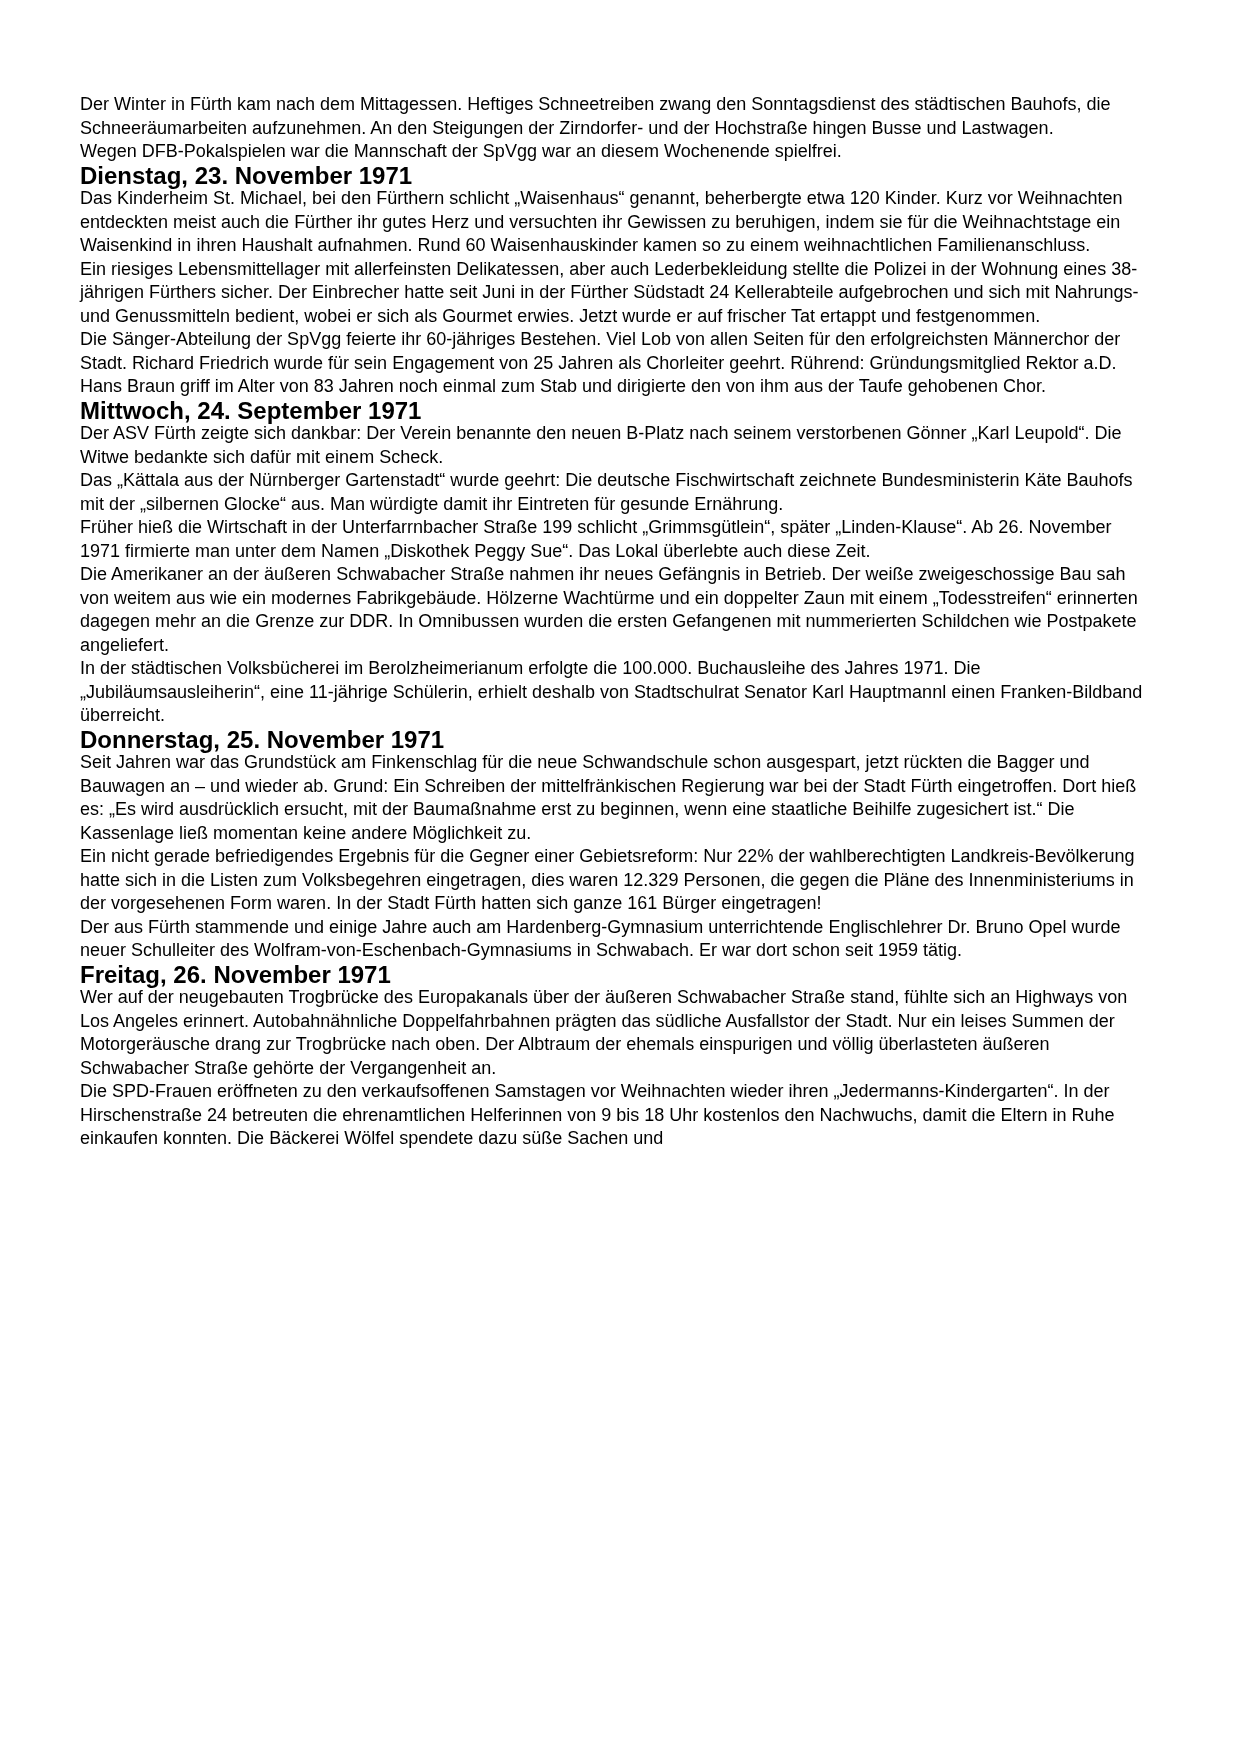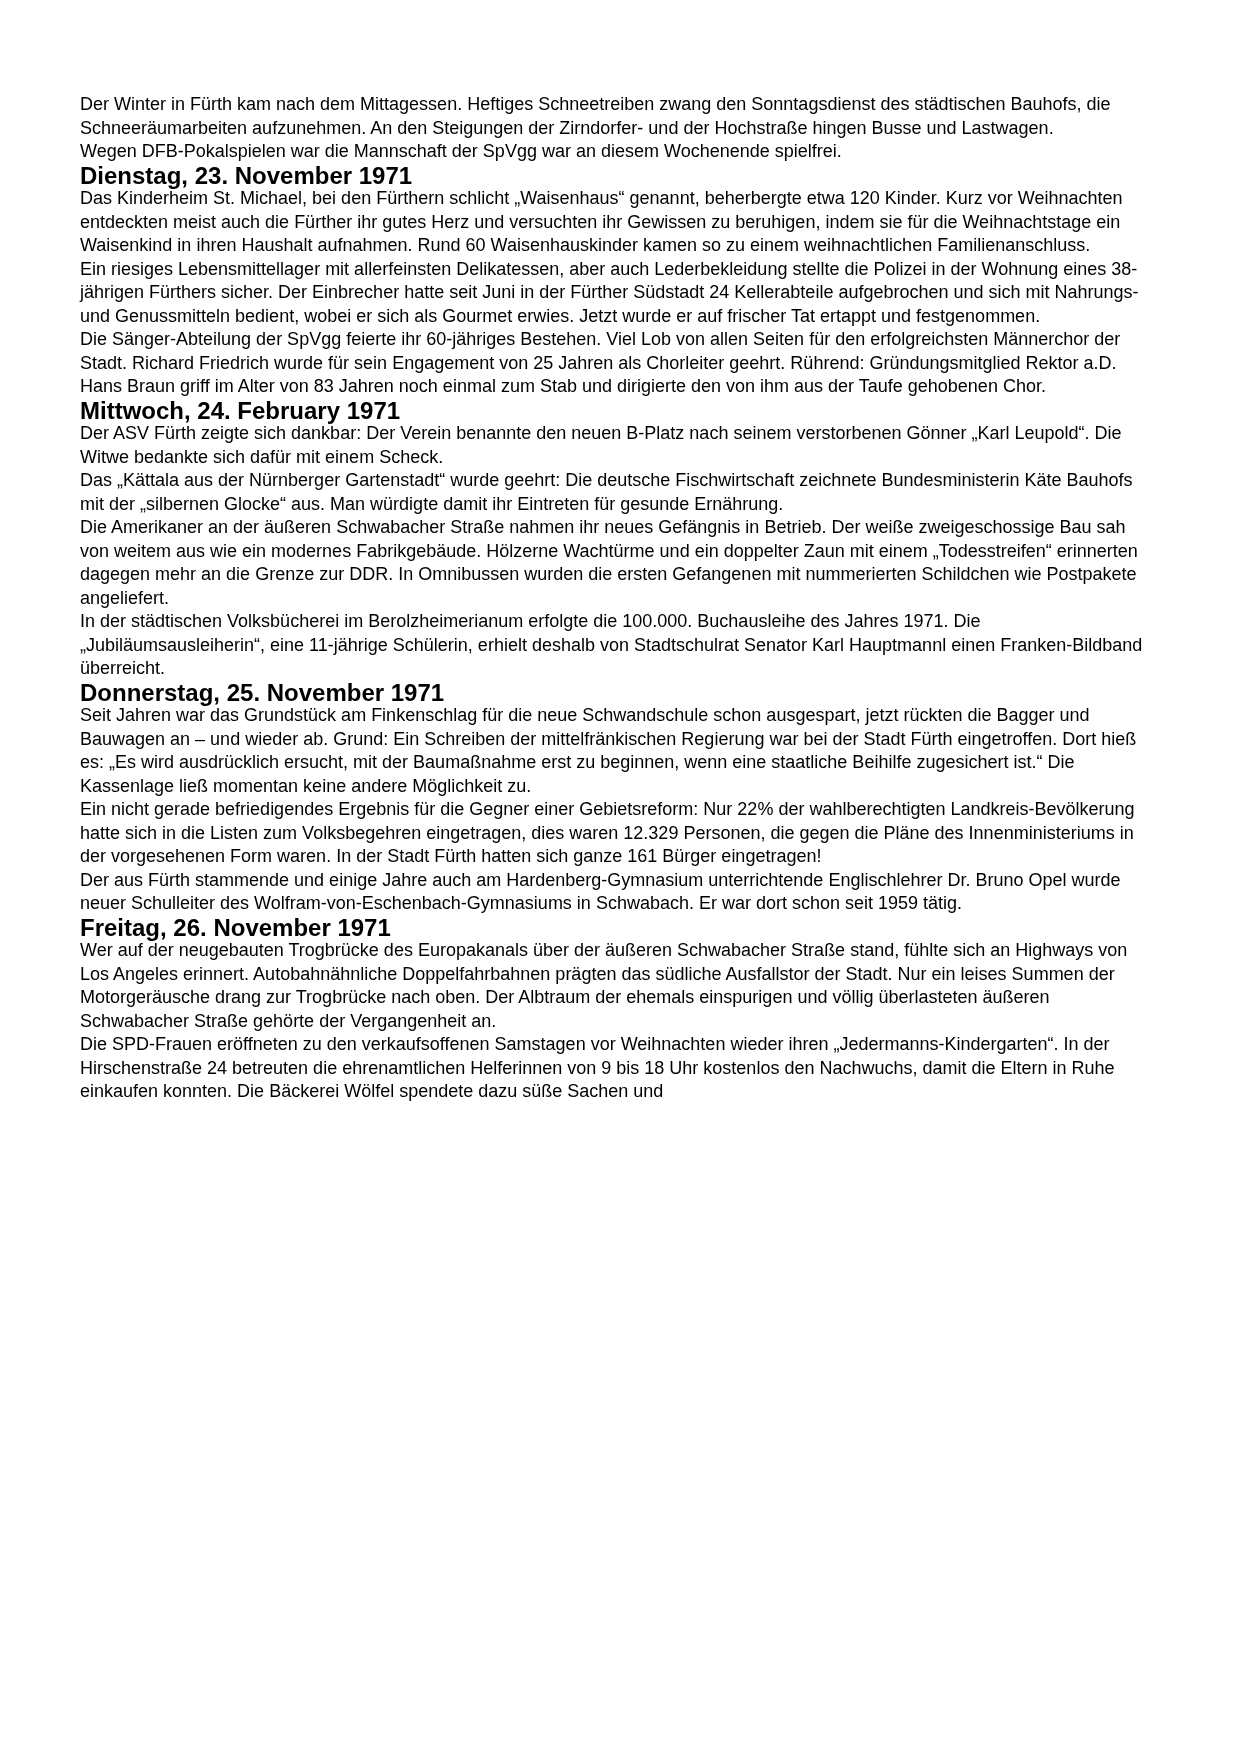--- a/index.html
+++ b/index.html
@@ -55,23 +55,24 @@
   <div class="content">
 
     <p>Der Winter in Fürth kam nach dem Mittagessen. Heftiges Schneetreiben zwang den Sonntagsdienst des städtischen Bauhofs, die Schneeräumarbeiten aufzunehmen. An den Steigungen der Zirndorfer- und der Hochstraße hingen Busse und Lastwagen.</p>
     <p>Wegen DFB-Pokalspielen war die Mannschaft der SpVgg war an diesem Wochenende spielfrei.</p>
 
     <p class="day-heading">Dienstag, 23. November 1971</p>
     <p>Das Kinderheim St. Michael, bei den Fürthern schlicht „Waisenhaus“ genannt, beherbergte etwa 120 Kinder. Kurz vor Weihnachten entdeckten meist auch die Fürther ihr gutes Herz und versuchten ihr Gewissen zu beruhigen, indem sie für die Weihnachtstage ein Waisenkind in ihren Haushalt aufnahmen. Rund 60 Waisenhauskinder kamen so zu einem weihnachtlichen Familienanschluss.</p>
     <p>Ein riesiges Lebensmittellager mit allerfeinsten Delikatessen, aber auch Lederbekleidung stellte die Polizei in der Wohnung eines 38-jährigen Fürthers sicher. Der Einbrecher hatte seit Juni in der Fürther Südstadt 24 Kellerabteile aufgebrochen und sich mit Nahrungs- und Genussmitteln bedient, wobei er sich als Gourmet erwies. Jetzt wurde er auf frischer Tat ertappt und festgenommen.</p>
     <p>Die Sänger-Abteilung der SpVgg feierte ihr 60-jähriges Bestehen. Viel Lob von allen Seiten für den erfolgreichsten Männerchor der Stadt. Richard Friedrich wurde für sein Engagement von 25 Jahren als Chorleiter geehrt. Rührend: Gründungsmitglied Rektor a.D. Hans Braun griff im Alter von 83 Jahren noch einmal zum Stab und dirigierte den von ihm aus der Taufe gehobenen Chor.</p>
 
-    <p class="day-heading">Mittwoch, 24. February 1971</p>
+    <p class="day-heading">Mittwoch, 24. September 1971</p>
     <p>Der ASV Fürth zeigte sich dankbar: Der Verein benannte den neuen B-Platz nach seinem verstorbenen Gönner „Karl Leupold“. Die Witwe bedankte sich dafür mit einem Scheck.</p>
     <p>Das „Kättala aus der Nürnberger Gartenstadt“ wurde geehrt: Die deutsche Fischwirtschaft zeichnete Bundesministerin Käte Bauhofs mit der „silbernen Glocke“ aus. Man würdigte damit ihr Eintreten für gesunde Ernährung.</p>
+    <p>Früher hieß die Wirtschaft in der Unterfarrnbacher Straße 199 schlicht „Grimmsgütlein“, später „Linden-Klause“. Ab 26. November 1971 firmierte man unter dem Namen „Diskothek Peggy Sue“. Das Lokal überlebte auch diese Zeit.</p>
     <p>Die Amerikaner an der äußeren Schwabacher Straße nahmen ihr neues Gefängnis in Betrieb. Der weiße zweigeschossige Bau sah von weitem aus wie ein modernes Fabrikgebäude. Hölzerne Wachtürme und ein doppelter Zaun mit einem „Todesstreifen“ erinnerten dagegen mehr an die Grenze zur DDR. In Omnibussen wurden die ersten Gefangenen mit nummerierten Schildchen wie Postpakete angeliefert.</p>
     <p>In der städtischen Volksbücherei im Berolzheimerianum erfolgte die 100.000. Buchausleihe des Jahres 1971. Die „Jubiläumsausleiherin“, eine 11-jährige Schülerin, erhielt deshalb von Stadtschulrat Senator Karl Hauptmannl einen Franken-Bildband überreicht.</p>
 
     <p class="day-heading">Donnerstag, 25. November 1971</p>
     <p>Seit Jahren war das Grundstück am Finkenschlag für die neue Schwandschule schon ausgespart, jetzt rückten die Bagger und Bauwagen an – und wieder ab. Grund: Ein Schreiben der mittelfränkischen Regierung war bei der Stadt Fürth eingetroffen. Dort hieß es: „Es wird ausdrücklich ersucht, mit der Baumaßnahme erst zu beginnen, wenn eine staatliche Beihilfe zugesichert ist.“ Die Kassenlage ließ momentan keine andere Möglichkeit zu.</p>
     <p>Ein nicht gerade befriedigendes Ergebnis für die Gegner einer Gebietsreform: Nur 22% der wahlberechtigten Landkreis-Bevölkerung hatte sich in die Listen zum Volksbegehren eingetragen, dies waren 12.329 Personen, die gegen die Pläne des Innenministeriums in der vorgesehenen Form waren. In der Stadt Fürth hatten sich ganze 161 Bürger eingetragen!</p>
     <p>Der aus Fürth stammende und einige Jahre auch am Hardenberg-Gymnasium unterrichtende Englischlehrer Dr. Bruno Opel wurde neuer Schulleiter des Wolfram-von-Eschenbach-Gymnasiums in Schwabach. Er war dort schon seit 1959 tätig.</p>
 
     <p class="day-heading">Freitag, 26. November 1971</p>
     <p>Wer auf der neugebauten Trogbrücke des Europakanals über der äußeren Schwabacher Straße stand, fühlte sich an Highways von Los Angeles erinnert. Autobahnähnliche Doppelfahrbahnen prägten das südliche Ausfallstor der Stadt. Nur ein leises Summen der Motorgeräusche drang zur Trogbrücke nach oben. Der Albtraum der ehemals einspurigen und völlig überlasteten äußeren Schwabacher Straße gehörte der Vergangenheit an.</p>

